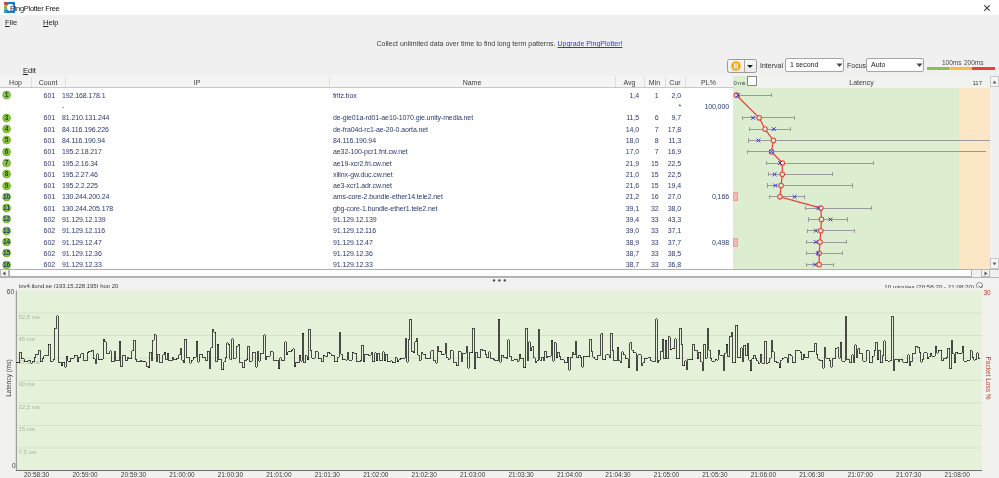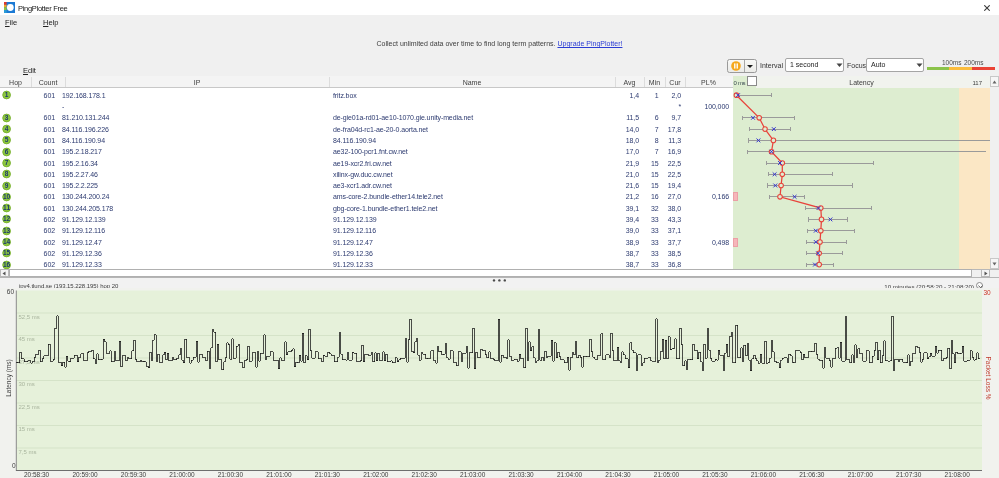--- a/index.html
+++ b/index.html
@@ -15,21 +15,21 @@
 
   <div class="abs" style="left:0;top:0;width:999px;height:15px;background:#fff;"></div>
   <svg class="abs" style="left:4px;top:2px" width="11" height="11" viewBox="0 0 11 11">
     <rect x="0" y="0" width="11" height="11" fill="#1c7ad4"></rect>
     <rect x="0" y="0" width="2.6" height="2.8" fill="#e03a2f"></rect>
     <rect x="0" y="2.8" width="2.6" height="2.7" fill="#f5a623"></rect>
     <rect x="0" y="5.5" width="2.6" height="2.7" fill="#8cc63e"></rect>
     <rect x="0" y="8.2" width="2.6" height="2.8" fill="#2a9cd8"></rect>
     <circle cx="6.3" cy="5.5" r="3.4" fill="#fff"></circle>
   </svg>
-  <div class="abs" style="left:18px;top:3.5px;font-size:7.5px;letter-spacing:-0.3px;color:#1a1a1a;">PingPlotter Free</div>
+  <div class="abs" style="left:10px;top:3.5px;font-size:7.5px;letter-spacing:-0.3px;color:#1a1a1a;">PingPlotter Free</div>
   <svg class="abs" style="left:983.5px;top:4.5px" width="6" height="6" viewBox="0 0 6 6">
       <path d="M0.3 0.3L5.7 5.7M0.3 5.7L5.7 0.3" stroke="#3a3a3a" stroke-width="1.1"></path>
     </svg>
 
   <div class="abs" style="left:0;top:15px;width:999px;height:61px;background:#f0f0f0;"></div>
   <div class="abs" style="left:5px;top:17.5px;font-size:7.5px;color:#222;"><span style="text-decoration:underline">F</span>ile</div>
   <div class="abs" style="left:23px;top:17.5px;font-size:7.5px;color:#222;margin-top:48px;"><span style="text-decoration:underline">E</span>dit</div>
   <div class="abs" style="left:43px;top:17.5px;font-size:7.5px;color:#222;"><span style="text-decoration:underline">H</span>elp</div>
 
   <div class="abs" style="left:0;top:40px;width:999px;height:10px;font-size:7px;color:#3c3c3c;text-align:center;">Collect unlimited data over time to find long term patterns. <a style="color:#2b3cd4;text-decoration:underline;">Upgrade PingPlotter!</a></div>

